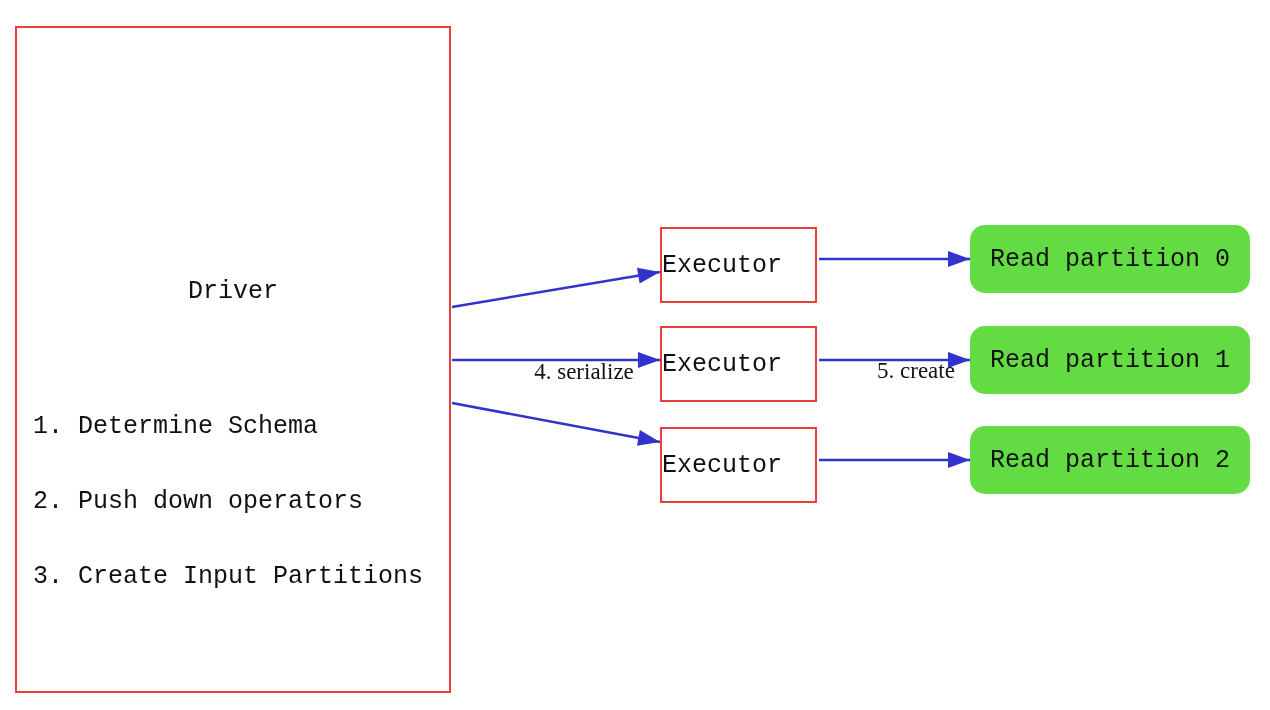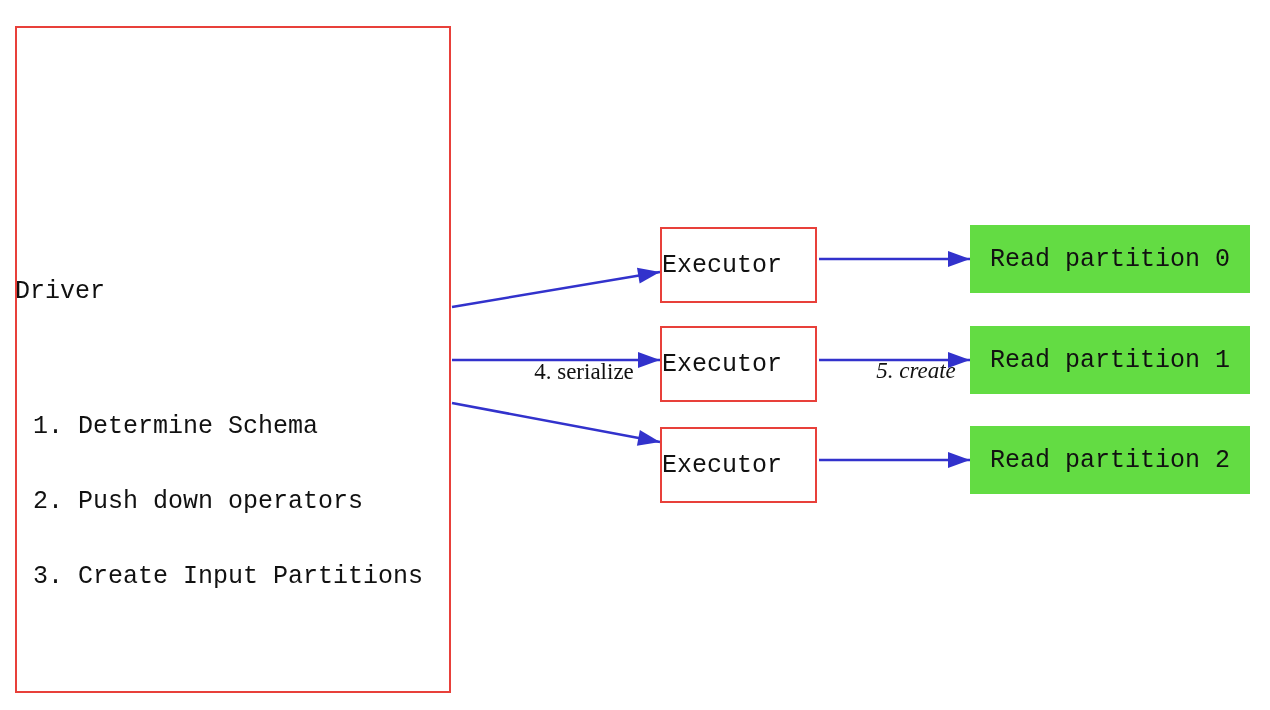--- a/index.html
+++ b/index.html
@@ -22,20 +22,21 @@
   }
   .abs{position:absolute;}
   
   .driver-box{
     left:15px; top:26px; width:436px; height:667px;
     border:2px solid var(--red);
     background:var(--bg);
   }
   .driver-title{
     left:15px; top:279px; width:436px;
+    text-align:center;
     font-size:25px; line-height:26px;
     letter-spacing:0;
     white-space:pre;
   }
   .driver-steps{
     left:33px; top:364px;
     font-size:25px; line-height:25px;
     white-space:pre;
   }
   
@@ -50,35 +51,36 @@
   .exec-0{top:227px;}
   .exec-1{top:326px;}
   .exec-2{top:427px;}
   
   .partition-box{
     left:970px; width:280px; height:68px;
     background:var(--green);
     display:flex; align-items:center; justify-content:center;
     font-size:25px;
     white-space:pre;
+    border-radius:15px;
   }
   .part-0{top:225px;}
   .part-1{top:326px;}
   .part-2{top:426px;}
   
   .arrow-label{
     font-family:"Liberation Serif","DejaVu Serif",serif;
     font-size:23px; line-height:25px;
     text-align:center;
     white-space:pre;
     color:var(--ink);
     margin-left:28px;
   }
   .label-serialize{left:452px; top:309px; width:208px;}
-  .label-reader{left:808px; top:308px; width:160px;font-style:italic;}
+  .label-reader{left:808px; top:308px; width:160px;}
   
   #arrows{
     position:absolute; left:0; top:0;
     width:1270px; height:710px;
     pointer-events:none;
   }
   .arrow{
     stroke:var(--blue);
     stroke-width:2.5;
     fill:none;

